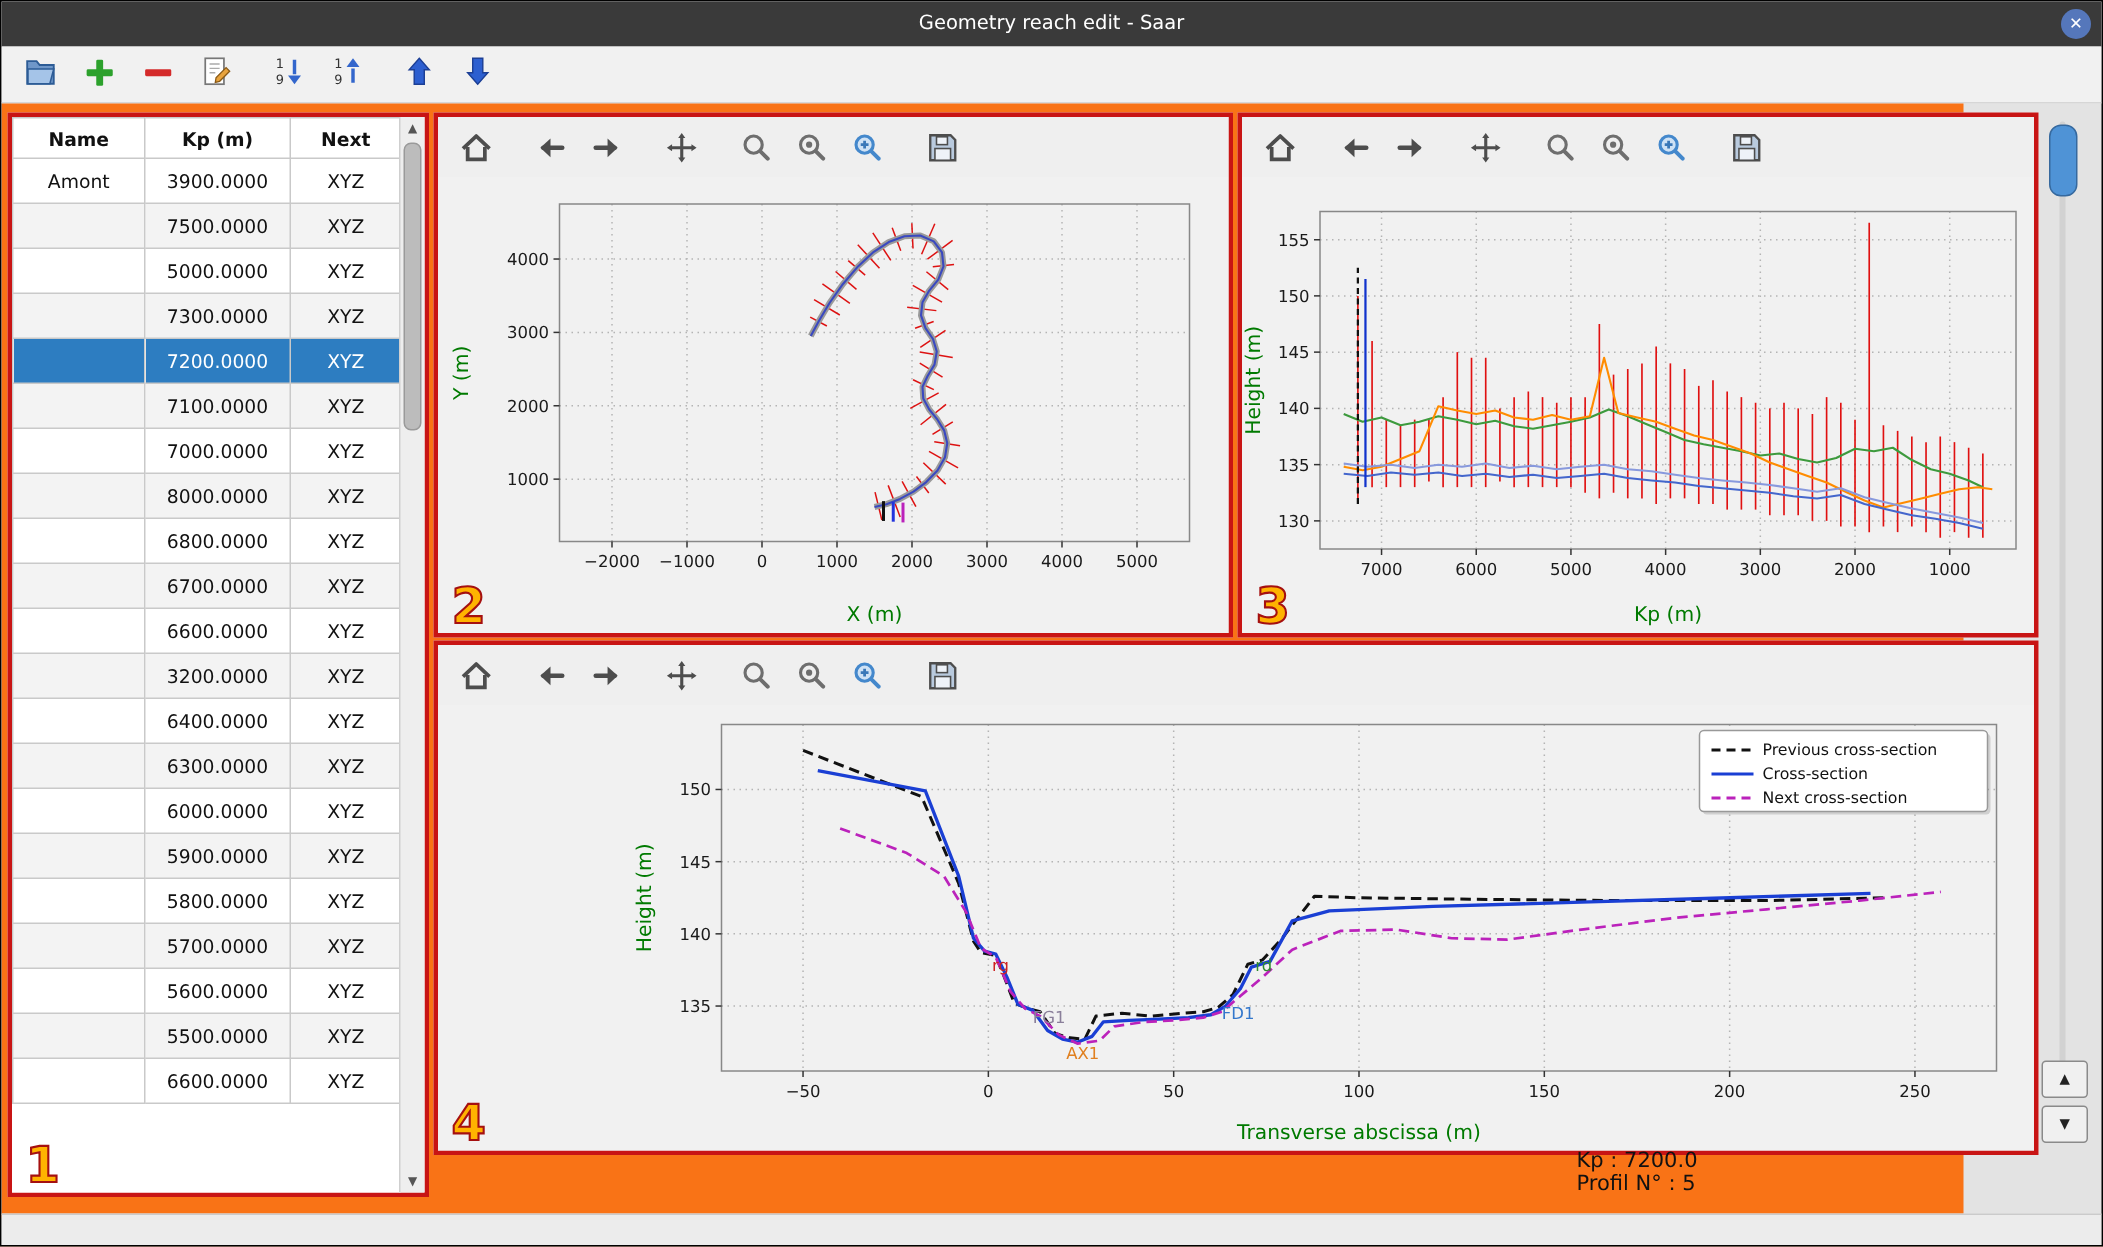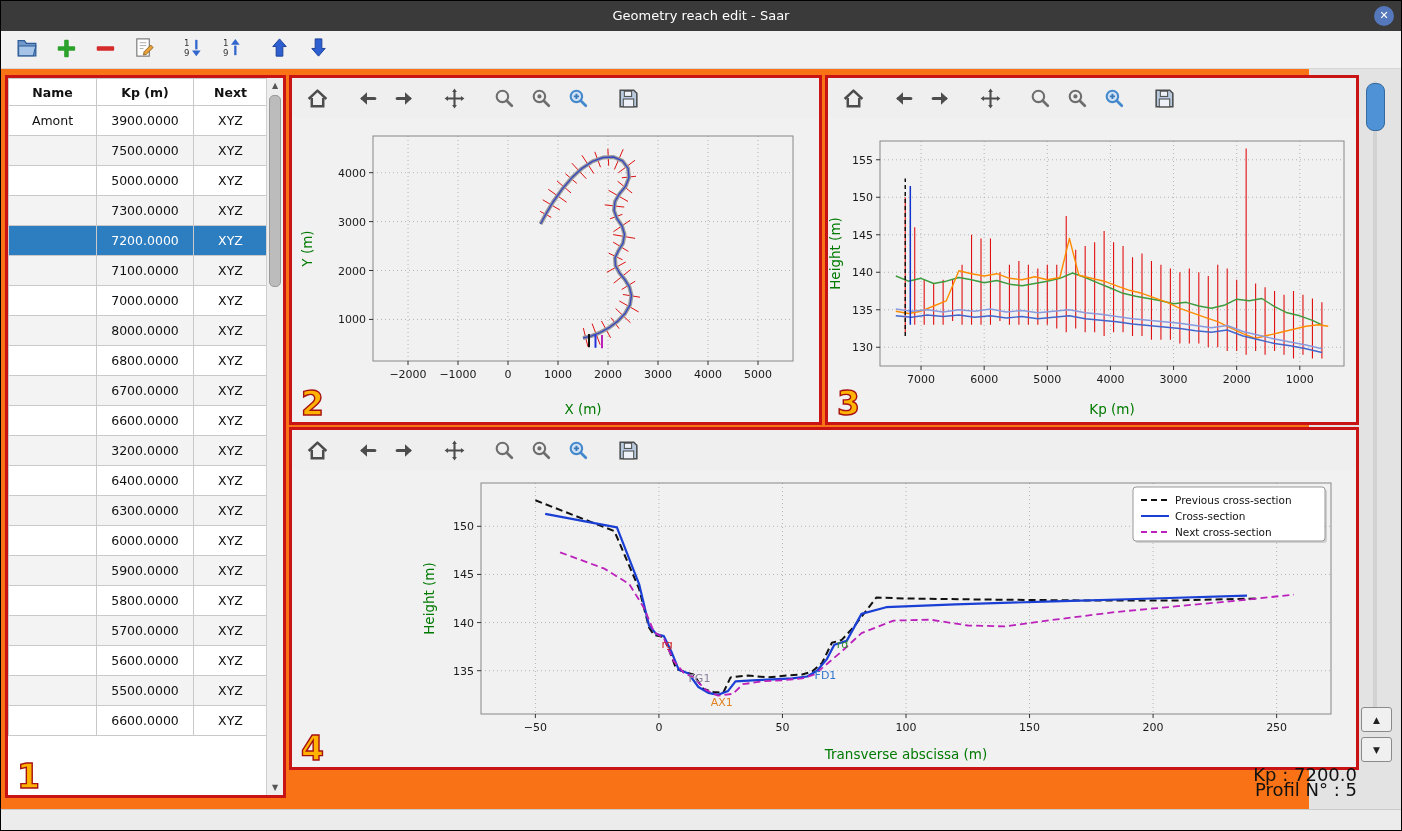--- a/index.html
+++ b/index.html
@@ -45,21 +45,21 @@
   .pt-gap{margin-left:13px;}
   svg.chart{display:block;background:#f1f1f1;}
   svg text{font-family:"DejaVu Sans",sans-serif;}
   
   .slider-track{position:absolute;left:1372px;top:12px;width:4px;height:630px;background:#d2d2d2;border-radius:2px;}
   .slider-thumb{position:absolute;left:1365px;top:14px;width:17px;height:46px;background:#4f93d6;
     border:1px solid #36699e;border-radius:8px;cursor:pointer;}
   .spin-btn{position:absolute;left:1360px;width:31px;height:25px;background:#f0f0f0;border:1px solid #8a8a8a;
     border-radius:3px;display:flex;align-items:center;justify-content:center;font-size:9px;color:#222;cursor:pointer;box-sizing:border-box;}
   #spin-up{top:638px;} #spin-down{top:668px;}
-  .footer-info{position:absolute;left:1050px;top:698px;width:306px;text-align:right;font-size:18px;color:#111;line-height:15px;}
+  .footer-info{position:absolute;left:1050px;top:698px;width:306px;text-align:left;font-size:14px;color:#111;line-height:15px;}
 </style>
 </head>
 <body>
 
 <div class="window">
 
   <div class="titlebar">
     <div class="title-text">Geometry reach edit - Saar</div>
     <div class="close-btn">
       <span>✕</span>

